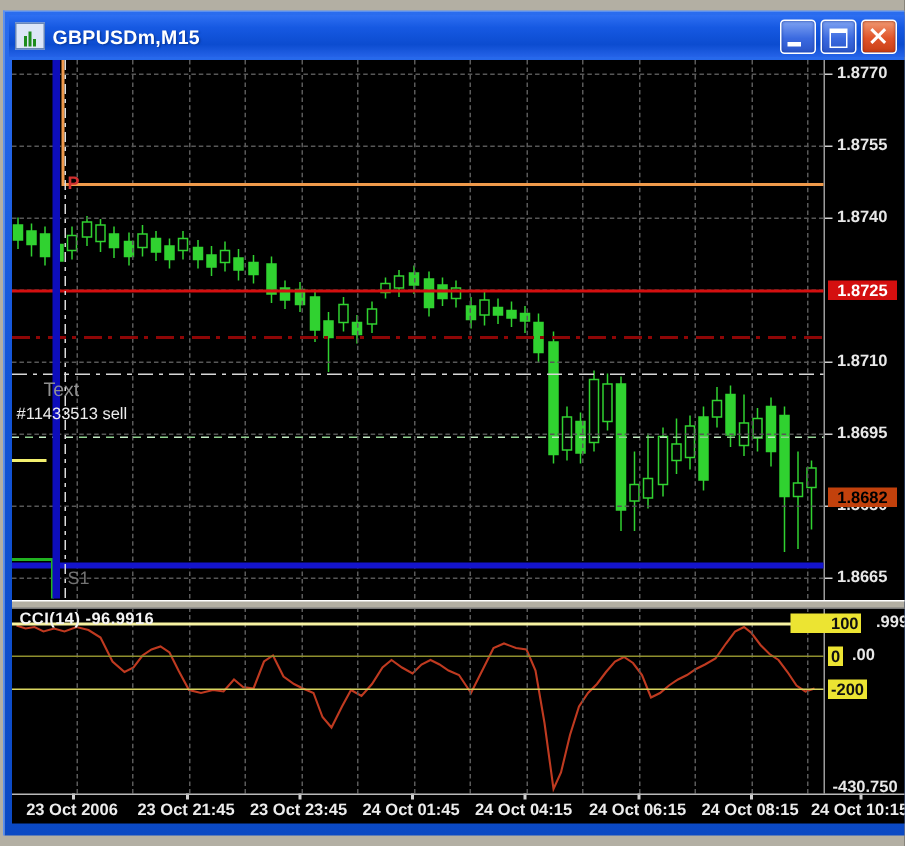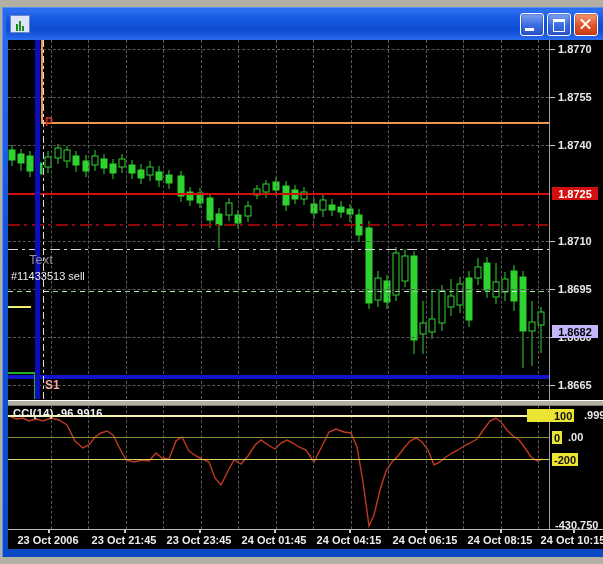--- a/index.html
+++ b/index.html
@@ -49,21 +49,21 @@
   .lvl-dim{position:absolute;height:1px;background:#8f8f2e}
   .lvl-mid{position:absolute;height:1px;background:#d9d560}
 
   #chart-svg{position:absolute;left:0;top:0;pointer-events:none}
 
   .price-tick{position:absolute;left:557px;color:#e8e8e8;font-size:11px;font-weight:700;white-space:nowrap}
   .tickmark{position:absolute;left:549px;width:5px;height:1px;background:#cfcfcf}
   .price-box{position:absolute;left:551px;width:46px;height:13px;font-size:11px;font-weight:700;
     display:flex;align-items:center;justify-content:center;white-space:nowrap}
   .price-box.red{background:#d40f0f;color:#fff}
-  .price-box.white{background:#c4b5fd;color:#000}
+  .price-box.white{background:#c2410c;color:#000}
 
   .cci-badge{position:absolute;background:#ece432;color:#111;font-size:11px;font-weight:700;padding:0 2px;height:13px;
     display:flex;align-items:center}
   .cci-rest{position:absolute;color:#e8e8e8;font-size:11px;font-weight:700;white-space:nowrap}
 
   .time-label{position:absolute;transform:translateX(-50%);color:#ececec;font-size:11px;font-weight:700;white-space:nowrap;top:533px}
   .time-tick{position:absolute;width:2px;height:4px;background:#cfcfcf;top:528px}
 
   .readout{position:absolute;color:#f4f4f4;font-size:11px;font-weight:700;letter-spacing:.3px;white-space:nowrap;z-index:6}
   .lbl{position:absolute;white-space:nowrap;z-index:6}
@@ -76,20 +76,21 @@
 <body>
 
 <div class="page">
   <div class="window">
     <div class="titlebar">
       <span class="win-icon">
           <i style="height:7px"></i>
           <i style="height:10px"></i>
           <i style="height:5px"></i>
         </span>
+      <span class="win-title">GBPUSDm,M15</span>
       <span class="tb-btns">
         <span class="tb-btn">
             <span class="g-min"></span>
           </span>
         <span class="tb-btn">
             <span class="g-max"></span>
           </span>
         <span class="tb-btn close">
             <span class="g-x1"></span>
             <span class="g-x2"></span>
@@ -220,21 +221,21 @@
             <polyline points="10,416 16,418 22,417 28,420 35,418 42,420 50,417 58,419 66,424 74,440 82,447 88,444 94,436 100,432 106,430 112,434 118,446 125,459 133,461 141,459 148,460 155,452 161,457 168,458 175,440 181,436 188,450 195,455 201,458 208,461 214,477 220,484 227,470 233,459 240,463 247,455 254,444 260,439 267,444 274,448 280,442 286,439 292,442 298,446 305,449 313,461 320,447 328,431 335,428 343,431 350,432 356,446 362,481 368,525 373,514 379,489 385,470 391,461 397,455 403,447 409,440 415,437 421,441 427,449 433,464 439,461 445,456 451,452 457,449 463,445 469,442 476,438 483,428 489,420 495,417 500,421 506,429 512,435 518,439 524,447 530,456 536,460 542,458" fill="none" stroke="#bf3a20" stroke-width="1.4"></polyline>
           </svg>
 
         <div class="axis-vline"></div>
         <div class="sep"></div>
         <div class="time-sep"></div>
 
         <div class="lbl" style="left:28px;top:251px;color:#909090;font-size:13px">Text</div>
         <div class="lbl" style="left:10px;top:269px;color:#ececec;font-size:11px;font-weight:400">#11433513 sell</div>
         <div class="lbl" style="left:44px;top:114px;color:#d03030;font-size:12px;font-weight:700">P</div>
-        <div class="lbl" style="left:44px;top:377px;color:#fca5a5;font-size:12px;font-weight:700">S1</div>
+        <div class="lbl" style="left:44px;top:377px;color:#737373;font-size:12px;font-weight:400">S1</div>
         <div class="readout" style="left:12px;top:406px">CCI(14) -96.9916</div>
       <div class="grid-h" style="left: 7px; top: 48px; width: 541px;"></div>
           <div class="grid-h" style="left: 7px; top: 96px; width: 541px;"></div>
           <div class="grid-h" style="left: 7px; top: 144px; width: 541px;"></div>
           <div class="grid-h" style="left: 7px; top: 192px; width: 541px;"></div>
           <div class="grid-h" style="left: 7px; top: 240px; width: 541px;"></div>
           <div class="grid-h" style="left: 7px; top: 288px; width: 541px;"></div>
           <div class="grid-h" style="left: 7px; top: 336px; width: 541px;"></div>
           <div class="grid-h" style="left: 7px; top: 384px; width: 541px;"></div>
           <div class="grid-v" style="left: 50px; top: 39px; height: 359px;"></div>

